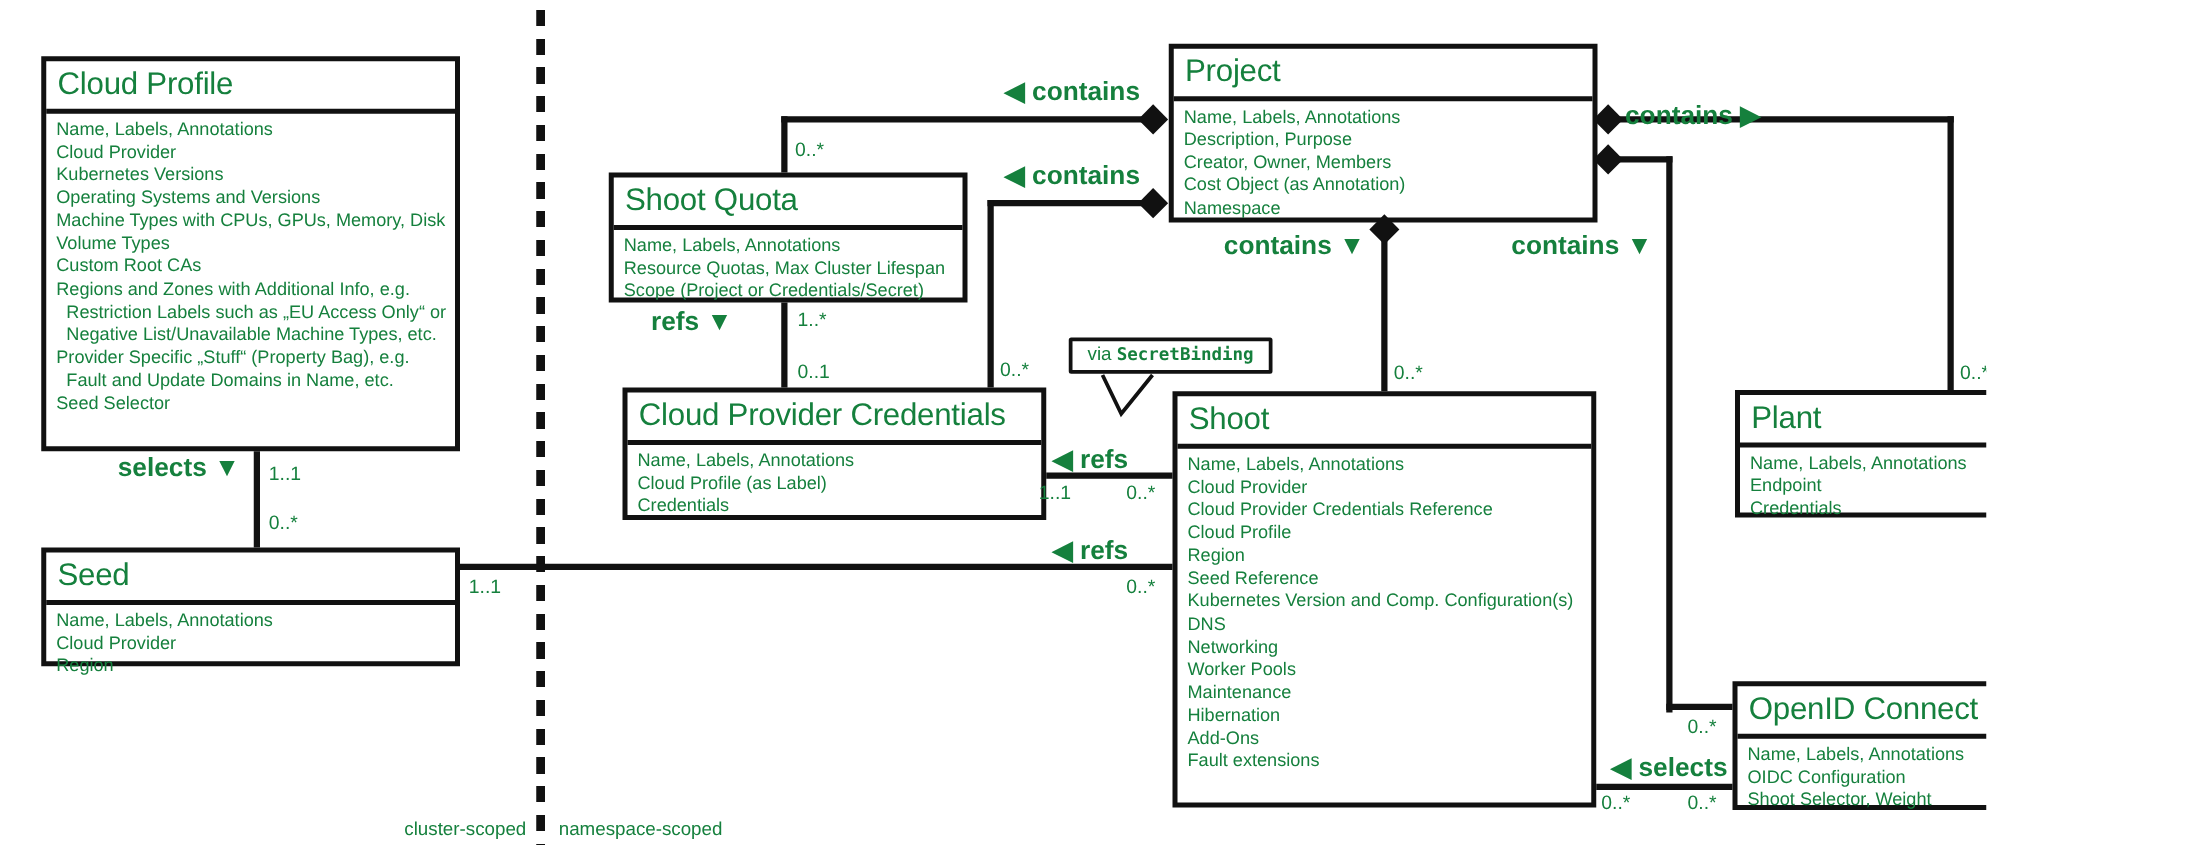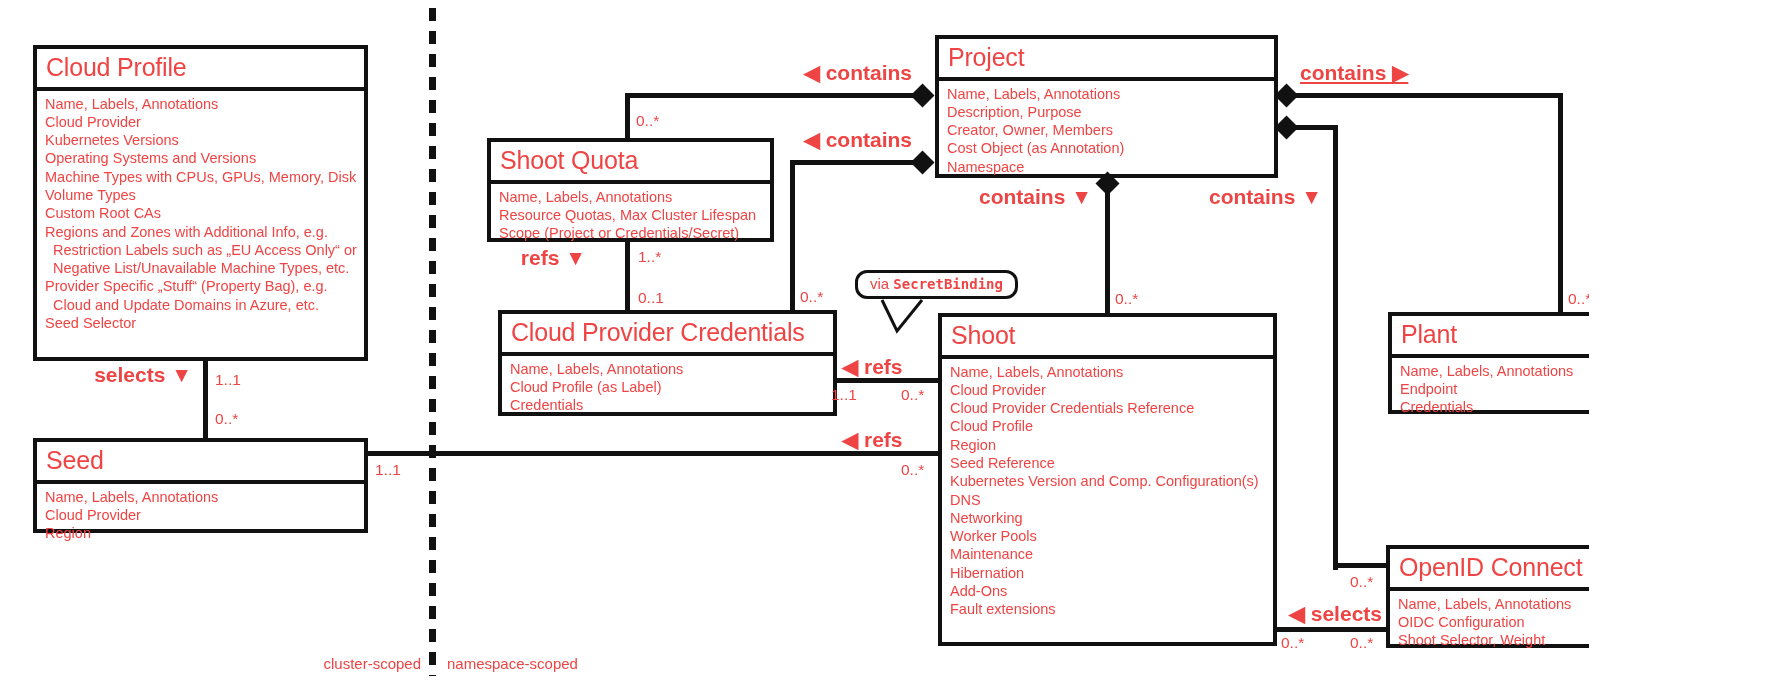--- a/index.html
+++ b/index.html
@@ -1,31 +1,31 @@
 <!DOCTYPE html>
 <html><head>
 <meta charset="utf-8">
 <style>
   html,body { margin:0; padding:0; background:#ffffff; }
   .canvas {
     position:relative; width:1589px; height:690px; background:#ffffff;
-    font-family:"Liberation Sans", sans-serif; color:#ef4444; overflow:hidden;
+    font-family:"Liberation Sans", sans-serif; color:#15803d; overflow:hidden;
   }
   .ebox { position:absolute; border:4px solid #111; background:#fff; box-sizing:border-box; z-index:3; }
   .ebox-title { font-size:25px; font-weight:400; line-height:1.3; padding:2px 9px 3px 9px; white-space:nowrap; letter-spacing:-0.2px; }
   .ebox-attrs { border-top:4px solid #111; padding:4px 6px 4px 8px; }
   .attr-line { font-size:14.5px; line-height:18.3px; white-space:pre; }
   .hline, .vline { position:absolute; background:#111; z-index:1; }
   .diamond { position:absolute; width:17px; height:17px; background:#111; transform:rotate(45deg); z-index:4; }
   .rel-label { position:absolute; font-size:21px; font-weight:600; z-index:4; white-space:nowrap; }
   .mult { position:absolute; font-size:15.5px; font-weight:400; z-index:4; white-space:nowrap; }
   .ra { text-align:right; }
   .scope-divider { position:absolute; width:7px; background:repeating-linear-gradient(#111 0 13px, rgba(0,0,0,0) 13px 23px); z-index:0; }
   .scope-label { position:absolute; font-size:15px; z-index:4; white-space:nowrap; }
-  .callout { position:absolute; border:3px solid #111; border-radius:12px; background:#fff; padding:2px 12px 4px 12px; font-size:15px; z-index:5; white-space:pre; }
+  .callout { position:absolute; border:3px solid #111; border-radius:2px; background:#fff; padding:2px 12px 4px 12px; font-size:15px; z-index:5; white-space:pre; }
   .callout .mono { font-family:"DejaVu Sans Mono", monospace; font-weight:bold; font-size:14px; }
   .callout-tail { position:absolute; z-index:6; overflow:visible; }
 </style>
 </head>
 <body>
 
 <div class="canvas">
 
   <div class="scope-divider" style="left:429px; top:8px; height:668px;"></div>
 
@@ -67,21 +67,21 @@
         <div class="attr-line">Cloud Provider</div>
         <div class="attr-line">Kubernetes Versions</div>
         <div class="attr-line">Operating Systems and Versions</div>
         <div class="attr-line">Machine Types with CPUs, GPUs, Memory, Disk</div>
         <div class="attr-line">Volume Types</div>
         <div class="attr-line">Custom Root CAs</div>
         <div class="attr-line">Regions and Zones with Additional Info, e.g.</div>
         <div class="attr-line">  Restriction Labels such as „EU Access Only“ or</div>
         <div class="attr-line">  Negative List/Unavailable Machine Types, etc.</div>
         <div class="attr-line">Provider Specific „Stuff“ (Property Bag), e.g.</div>
-        <div class="attr-line">  Cloud and Update Domains in Azure, etc.</div>
+        <div class="attr-line">  Fault and Update Domains in Name, etc.</div>
         <div class="attr-line">Seed Selector</div>
       </div>
   </div>
 
   <div class="ebox" style="left:33px; top:438px; width:335px; height:95px;">
     <div class="ebox-title">Seed</div>
     <div class="ebox-attrs">
         <div class="attr-line">Name, Labels, Annotations</div>
         <div class="attr-line">Cloud Provider</div>
         <div class="attr-line">Region</div>
@@ -161,21 +161,21 @@
 
   <div class="rel-label ra" style="left:690px; top:61px; width:222px;">◀ contains</div>
   <div class="mult" style="left:636px; top:112px;">0..*</div>
 
   <div class="rel-label ra" style="left:690px; top:128px; width:222px;">◀ contains</div>
   <div class="mult" style="left:800px; top:288px;">0..*</div>
 
   <div class="rel-label ra" style="left:930px; top:185px; width:162px;">contains ▼</div>
   <div class="mult" style="left:1115px; top:290px;">0..*</div>
 
-  <div class="rel-label" style="left:1300px; top:61px;text-decoration:underline;">contains ▶</div>
+  <div class="rel-label" style="left:1300px; top:80px;">contains ▶</div>
   <div class="mult" style="left:1568px; top:290px;">0..*</div>
 
   <div class="rel-label ra" style="left:1160px; top:185px; width:162px;">contains ▼</div>
   <div class="mult" style="left:1350px; top:573px;">0..*</div>
 
   <div class="rel-label ra" style="left:454px; top:246px; width:132px;">refs ▼</div>
   <div class="mult" style="left:638px; top:248px;">1..*</div>
   <div class="mult" style="left:638px; top:289px;">0..1</div>
 
   <div class="rel-label" style="left:842px; top:355px;">◀ refs</div>

